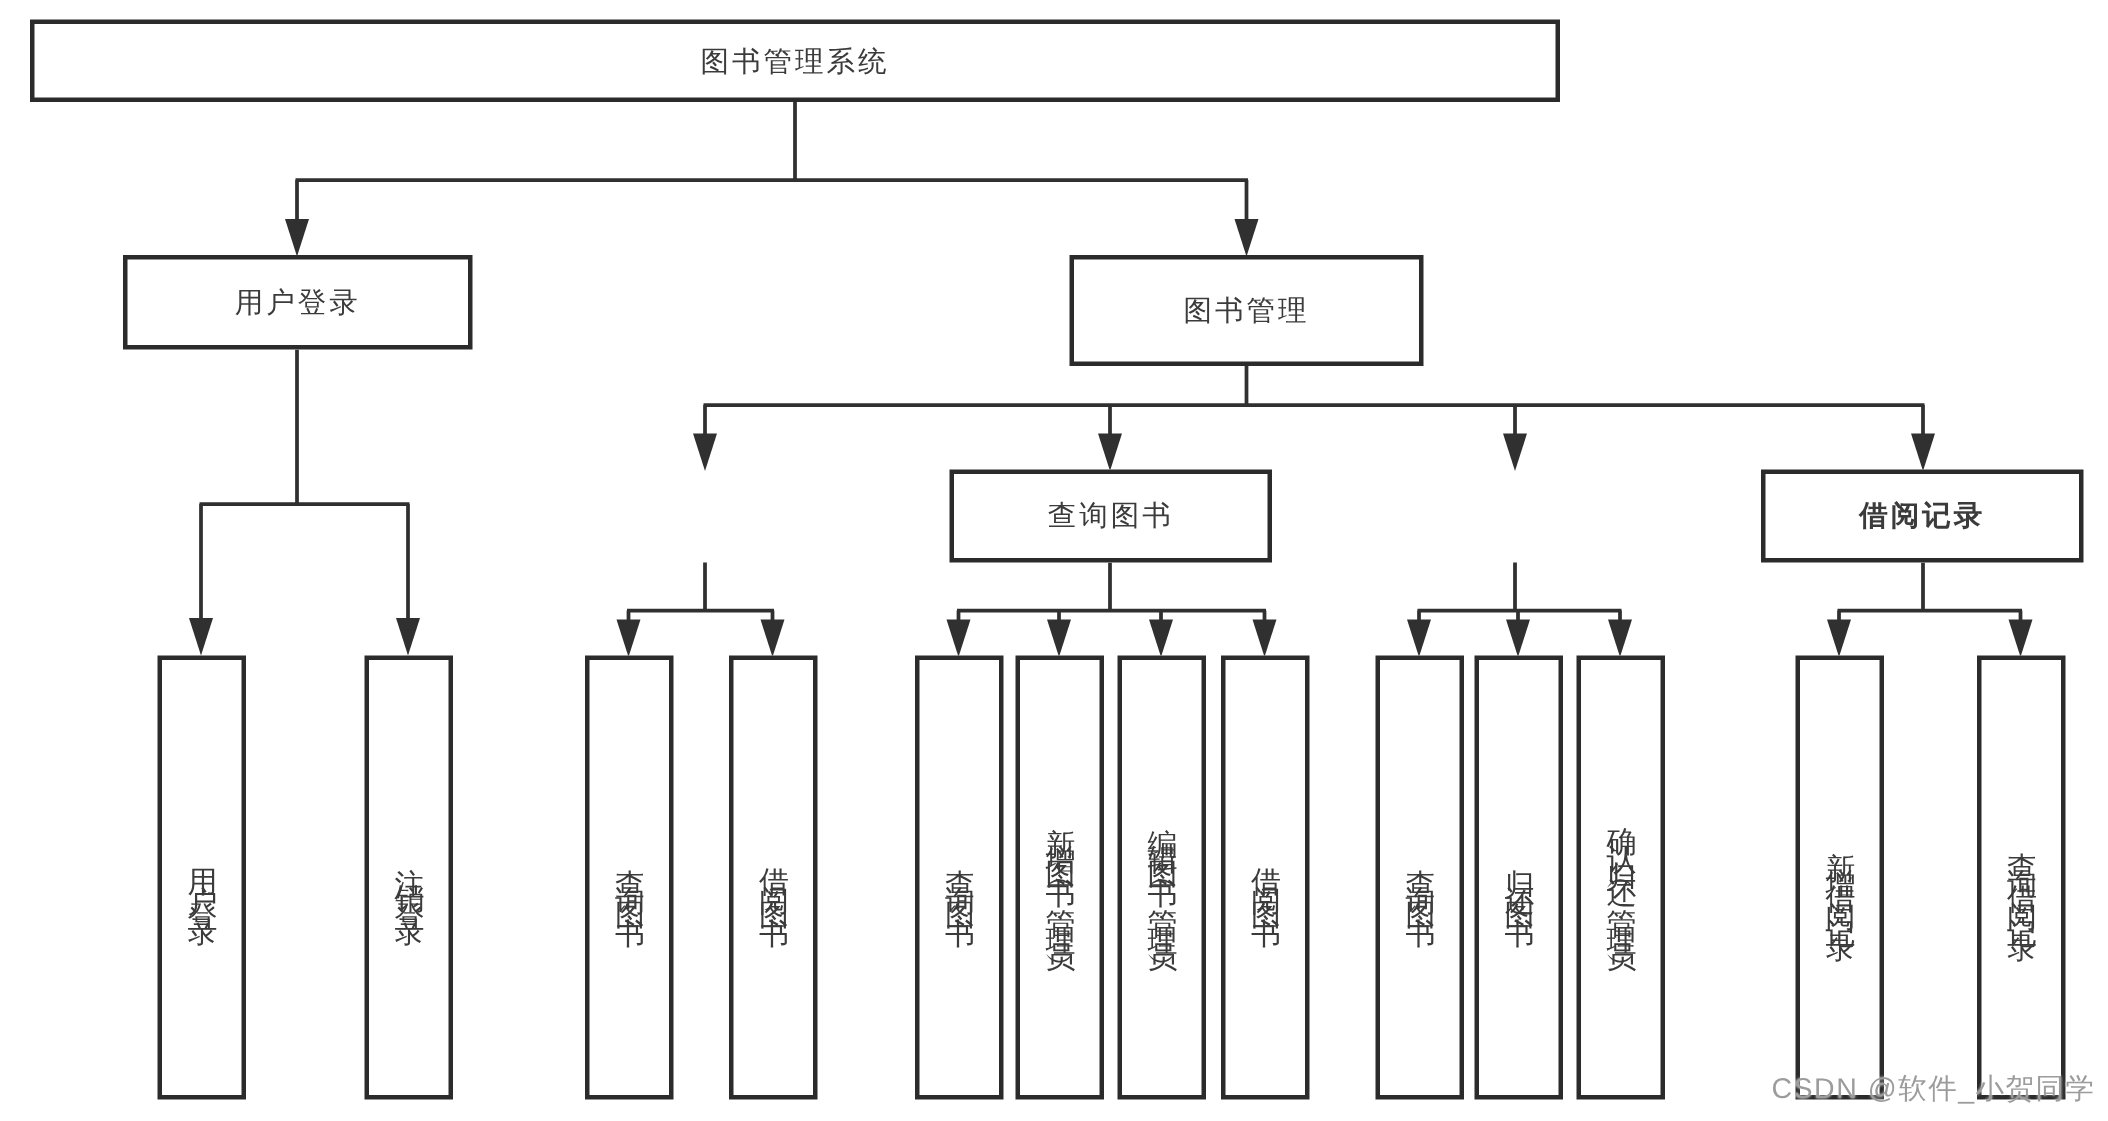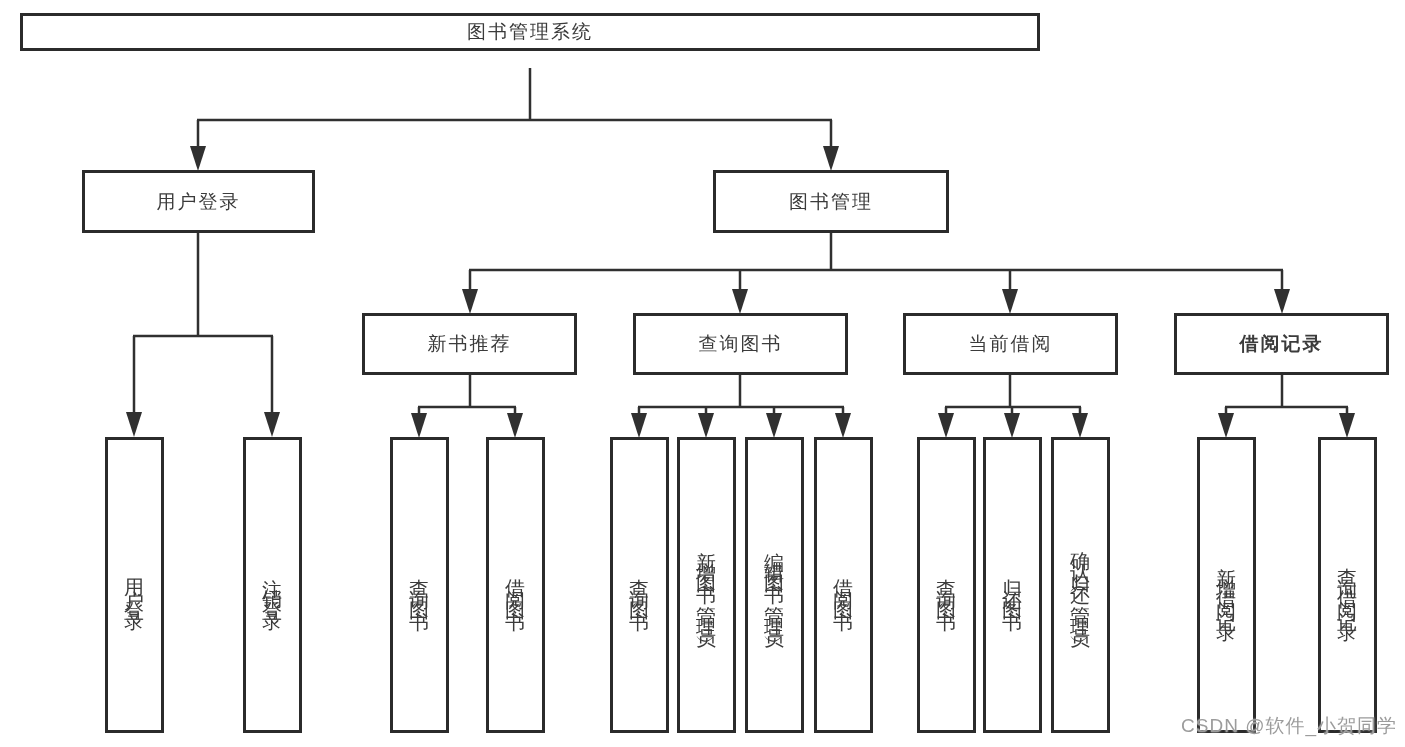--- a/index.html
+++ b/index.html
@@ -33,24 +33,24 @@
     justify-content: center;
     z-index: 2;
   }
   .h-box {
     font-size: 19px;
     letter-spacing: 2px;
     text-align: center;
     white-space: nowrap;
   }
   .root-box {
-    left: 20px; top: 13px; width: 1020px; height: 38px;
+    left: 20px; top: 13px; width: 1020px; height: 55px;
   }
   .l1-user-login  { left: 82px;  top: 170px; width: 233px; height: 63px; }
-  .l1-book-mgmt   { left: 713px; top: 170px; width: 236px; height: 63px; font-family: Liberation Mono, monospace; }
+  .l1-book-mgmt   { left: 713px; top: 170px; width: 236px; height: 74px; font-family: Liberation Mono, monospace; }
   .l2 { top: 313px; width: 215px; height: 62px; }
   .l2-recommend { left: 362px;  }
   .l2-borrow    { left: 633px;  }
   .l2-current   { left: 903px;  }
   .l2-records   { left: 1174px; font-weight: bold; }
   .v-box {
     top: 437px;
     width: 59px;
     height: 296px;
     writing-mode: vertical-rl;
@@ -135,28 +135,22 @@
     <span>图书管理系统</span>
   </div>
 
   <div class="box h-box l1-user-login">
     <span>用户登录</span>
   </div>
   <div class="box h-box l1-book-mgmt">
     <span>图书管理</span>
   </div>
 
-  <div class="box h-box l2 l2-recommend">
-    <span>新书推荐</span>
-  </div>
   <div class="box h-box l2 l2-borrow">
     <span>查询图书</span>
-  </div>
-  <div class="box h-box l2 l2-current">
-    <span>当前借阅</span>
   </div>
   <div class="box h-box l2 l2-records">
     <span>借阅记录</span>
   </div>
 
   <div class="box v-box leaf-1">
     <span>用户登录</span>
   </div>
   <div class="box v-box leaf-2">
     <span>注销登录</span>

